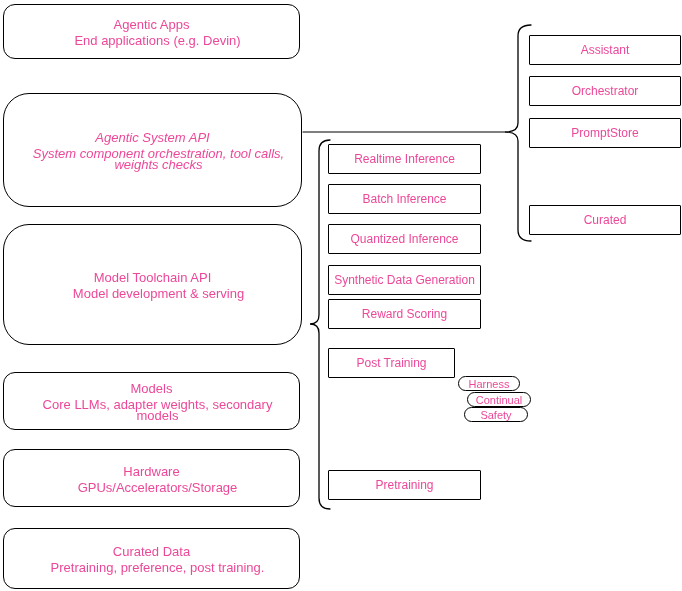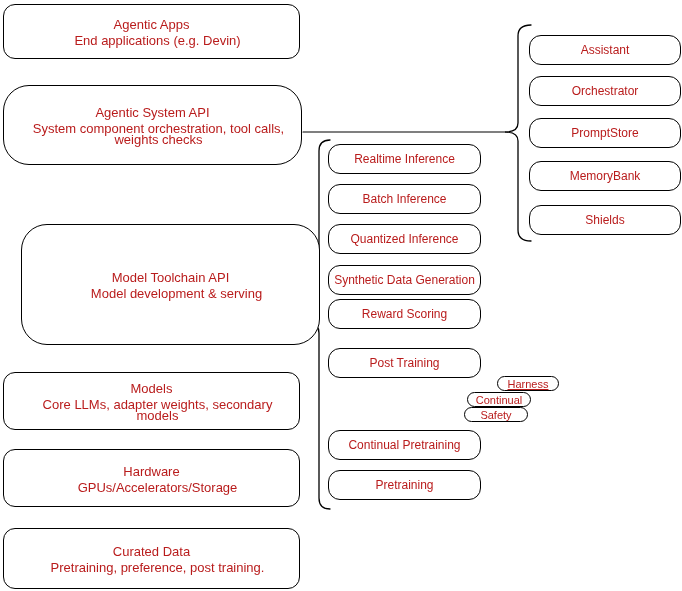--- a/index.html
+++ b/index.html
@@ -14,53 +14,53 @@
   }
   .box {
     position: absolute;
     box-sizing: border-box;
     border: 1.3px solid #000000;
     background: #ffffff;
     display: flex;
     align-items: center;
     justify-content: center;
     text-align: center;
-    color: #b91c1c;
+    color: #ec4899;
   }
   .layer { flex-direction: column; gap: 3px; padding: 2px 8px; }
   .layer .title { font-size: 13px; line-height: 15px; }
   .layer .subtitle { font-size: 13px; line-height: 11px; padding-left: 12px; }
   .r12 { border-radius: 12px; }
   .r26 { border-radius: 26px; }
-  .node { font-size: 12px; border-radius: 12px; line-height: 14px; padding: 0 4px; }
+  .node { font-size: 12px; border-radius: 1px; line-height: 14px; padding: 0 4px; }
   .pill { font-size: 11px; border-radius: 8px; line-height: 12px; border-width: 1.1px; }
   #wires { position: absolute; left: 0; top: 0; width: 682px; height: 591px; }
 </style>
 </head>
 <body>
 
 <div id="canvas">
 
   <svg id="wires" viewBox="0 0 682 591" xmlns="http://www.w3.org/2000/svg">
     <path d="M 303 132 L 505 132" stroke="#000000" stroke-width="1.1" fill="none" stroke-linecap="round"></path>
     <path d="M 330 140 Q 319 140 319 151 L 319 315 Q 319 324 310 324 Q 319 324 319 333 L 319 498 Q 319 509 330 509" stroke="#000000" stroke-width="1.3" fill="none" stroke-linecap="round"></path>
     <path d="M 531 25 Q 518 25 518 36 L 518 123 Q 518 132 505 132 Q 518 132 518 141 L 518 230 Q 518 241 531 241" stroke="#000000" stroke-width="1.3" fill="none" stroke-linecap="round"></path>
   </svg>
 
   <div class="box layer r12" style="left:3px; top:4px; width:297px; height:55px;">
     <div class="title">Agentic Apps</div>
     <div class="subtitle">End applications (e.g. Devin)</div>
   </div>
 
-  <div class="box layer r26" style="left:3px; top:85px; width:299px; height:80px;">
+  <div class="box layer r26" style="left:3px; top:93px; width:299px; height:114px;font-style:italic;">
     <div class="title">Agentic System API</div>
     <div class="subtitle">System component orchestration, tool calls, weights checks</div>
   </div>
 
-  <div class="box layer r26" style="left:21px; top:224px; width:299px; height:121px;">
+  <div class="box layer r26" style="left:3px; top:224px; width:299px; height:121px;">
     <div class="title">Model Toolchain API</div>
     <div class="subtitle">Model development &amp; serving</div>
   </div>
 
   <div class="box layer r12" style="left:3px; top:372px; width:297px; height:58px;">
     <div class="title">Models</div>
     <div class="subtitle">Core LLMs, adapter weights, secondary models</div>
   </div>
 
   <div class="box layer r12" style="left:3px; top:449px; width:297px; height:58px;">
@@ -71,27 +71,25 @@
   <div class="box layer r12" style="left:3px; top:528px; width:297px; height:61px;">
     <div class="title">Curated Data</div>
     <div class="subtitle">Pretraining, preference, post training.</div>
   </div>
 
   <div class="box node" style="left:328px; top:144px; width:153px; height:30px;">Realtime Inference</div>
   <div class="box node" style="left:328px; top:184px; width:153px; height:30px;">Batch Inference</div>
   <div class="box node" style="left:328px; top:265px; width:153px; height:30px;">Synthetic Data Generation</div>
   <div class="box node" style="left:328px; top:224px; width:153px; height:30px;">Quantized Inference</div>
   <div class="box node" style="left:328px; top:299px; width:153px; height:30px;">Reward Scoring</div>
-  <div class="box node" style="left:328px; top:348px; width:153px; height:30px;">Post Training</div>
-  <div class="box node" style="left:328px; top:430px; width:153px; height:30px;">Continual Pretraining</div>
+  <div class="box node" style="left:328px; top:348px; width:127px; height:30px;">Post Training</div>
   <div class="box node" style="left:328px; top:470px; width:153px; height:30px;">Pretraining</div>
 
-  <div class="box pill" style="left:497px; top:376px; width:62px; height:15px;text-decoration:underline;">Harness</div>
+  <div class="box pill" style="left:458px; top:376px; width:62px; height:15px;">Harness</div>
   <div class="box pill" style="left:467px; top:392px; width:64px; height:15px;">Continual</div>
   <div class="box pill" style="left:464px; top:407px; width:64px; height:15px;">Safety</div>
 
   <div class="box node" style="left:529px; top:35px; width:152px; height:30px;">Assistant</div>
   <div class="box node" style="left:529px; top:76px; width:152px; height:30px;">Orchestrator</div>
   <div class="box node" style="left:529px; top:118px; width:152px; height:30px;">PromptStore</div>
-  <div class="box node" style="left:529px; top:161px; width:152px; height:30px;">MemoryBank</div>
-  <div class="box node" style="left:529px; top:205px; width:152px; height:30px;">Shields</div>
+  <div class="box node" style="left:529px; top:205px; width:152px; height:30px;">Curated</div>
 
 </div>
 
 </body></html>

